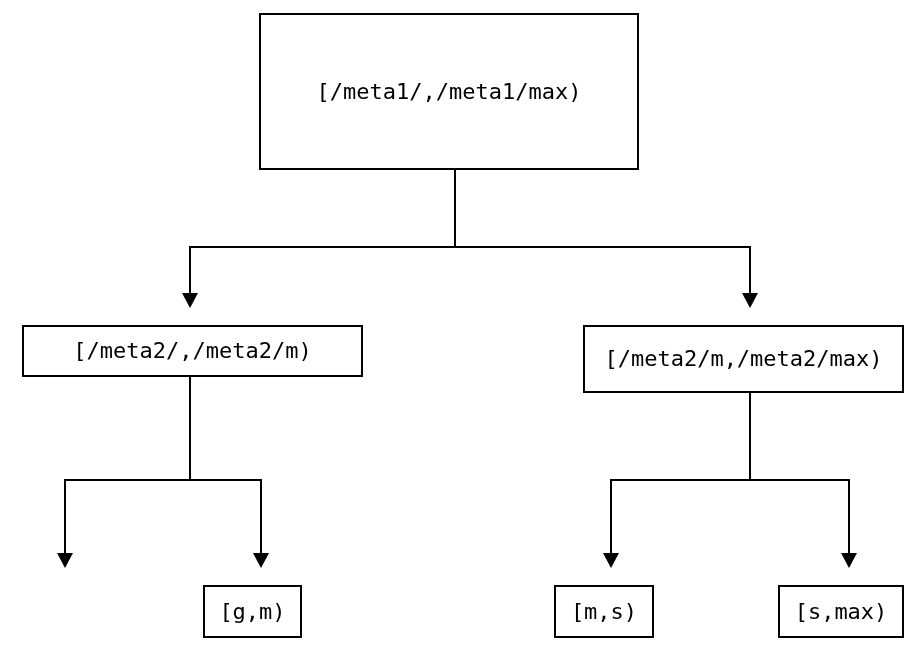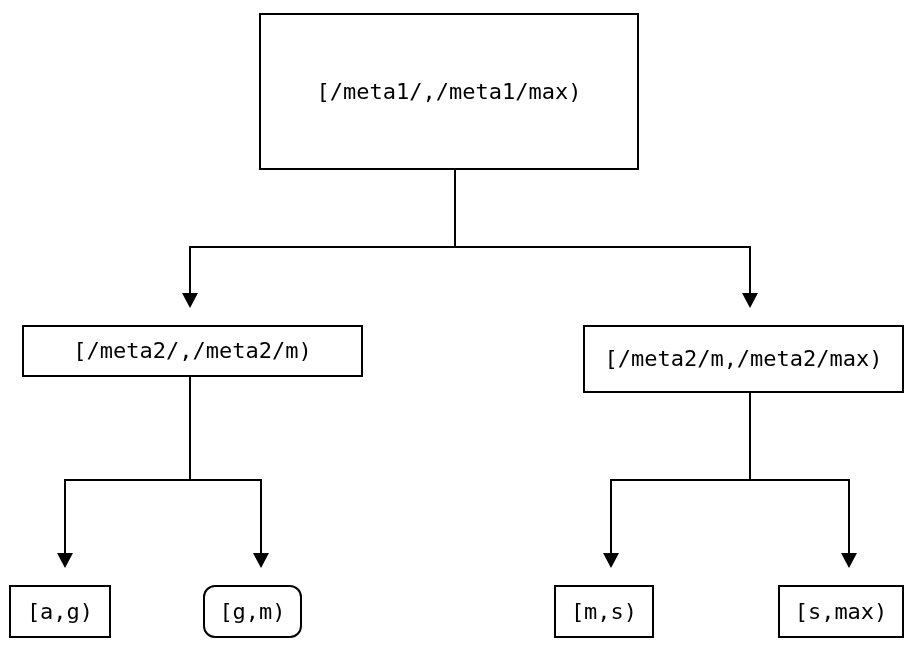--- a/index.html
+++ b/index.html
@@ -32,21 +32,21 @@
     align-items: center;
     justify-content: center;
     font-size: 22px;
     line-height: 1;
     white-space: nowrap;
   }
   .node-root  { left: 259px; top: 13px;  width: 380px; height: 157px; }
   .node-left  { left: 22px;  top: 325px; width: 341px; height: 52px;  }
   .node-right { left: 583px; top: 325px; width: 321px; height: 68px;  }
   .leaf-ag    { left: 9px;   top: 585px; width: 102px; height: 53px;  }
-  .leaf-gm    { left: 203px; top: 585px; width: 99px;  height: 53px; border-radius: 12px;  }
+  .leaf-gm    { left: 203px; top: 585px; width: 99px;  height: 53px;  }
   .leaf-ms    { left: 554px; top: 585px; width: 100px; height: 53px;  }
   .leaf-smax  { left: 778px; top: 585px; width: 126px; height: 53px;  }
 </style>
 </head>
 <body>
 
 <div class="canvas">
 
   <svg class="connectors" viewBox="0 0 912 652" xmlns="http://www.w3.org/2000/svg">
 
@@ -83,21 +83,20 @@
       <polygon points="841,553 857,553 849,568"></polygon>
     </g>
   </svg>
 
   <div class="node node-root">[/meta1/,/meta1/max)</div>
 
   <div class="node node-left">[/meta2/,/meta2/m)</div>
 
   <div class="node node-right">[/meta2/m,/meta2/max)</div>
 
-  <div class="node leaf-ag">[a,g)</div>
 
   <div class="node leaf-gm">[g,m)</div>
 
   <div class="node leaf-smax">[s,max)</div>
 
   <div class="node leaf-ms">[m,s)</div>
 
 </div>
 
 </body></html>

